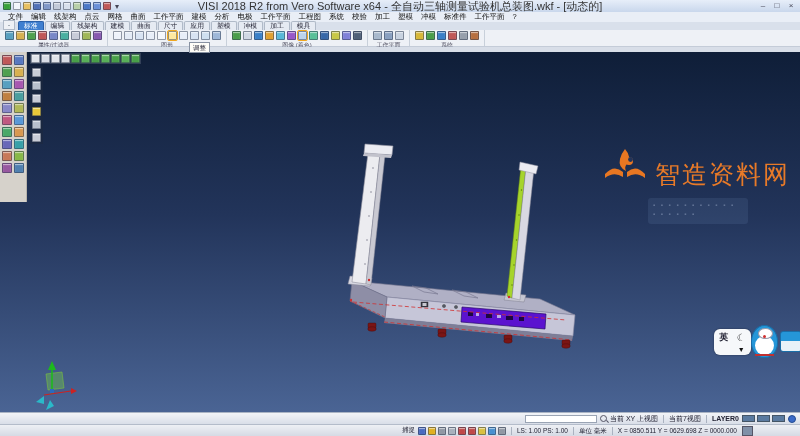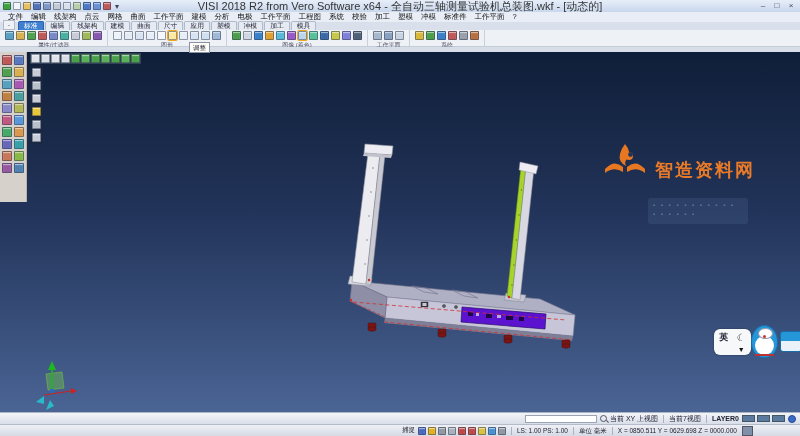--- a/index.html
+++ b/index.html
@@ -52,21 +52,21 @@
         padding:2px 1px;box-sizing:border-box;}
   .dock .icon{width:10px;height:10px;margin:1px;}
   .float-h{position:absolute;left:30px;top:1px;display:flex;gap:1px;padding:1px;
            background:rgba(210,216,226,0.18);}
   .float-h .icon{width:9px;height:9px;}
   .float-v{position:absolute;left:30px;top:14px;width:13px;display:flex;flex-direction:column;
            gap:4px;background:rgba(28,40,62,0.6);padding:2px 0;}
   .float-v .icon{width:9px;height:9px;margin:0 auto;}
   
   .wm{position:absolute;left:602px;top:82px;display:flex;align-items:center;gap:7px;}
-  .wm-text{font-size:18px;font-weight:bold;color:#e87a28;letter-spacing:2px;white-space:nowrap;margin-top:24px;}
+  .wm-text{font-size:25px;font-weight:normal;color:#e87a28;letter-spacing:2px;white-space:nowrap;margin-top:24px;}
   .wm-faint{position:absolute;left:648px;top:146px;width:100px;height:26px;border-radius:3px;
             background:rgba(130,160,210,0.13);padding:3px 5px;box-sizing:border-box;}
   .wm-faint-row{display:block;font-size:6px;line-height:9px;color:rgba(200,215,240,0.35);
                 letter-spacing:2px;white-space:nowrap;}
   
   .sticker-pill{position:absolute;left:714px;top:277px;width:37px;height:26px;background:#f6f8fa;
                 border-radius:6px;box-shadow:0 0 2px rgba(0,0,0,.45);display:grid;
                 grid-template-columns:1fr 1fr;align-items:center;justify-items:center;padding:1px;box-sizing:border-box;}
   .s-kanji{font-size:9px;font-weight:bold;color:#223;}
   .s-moon{font-size:10px;color:#111;line-height:8px;}

